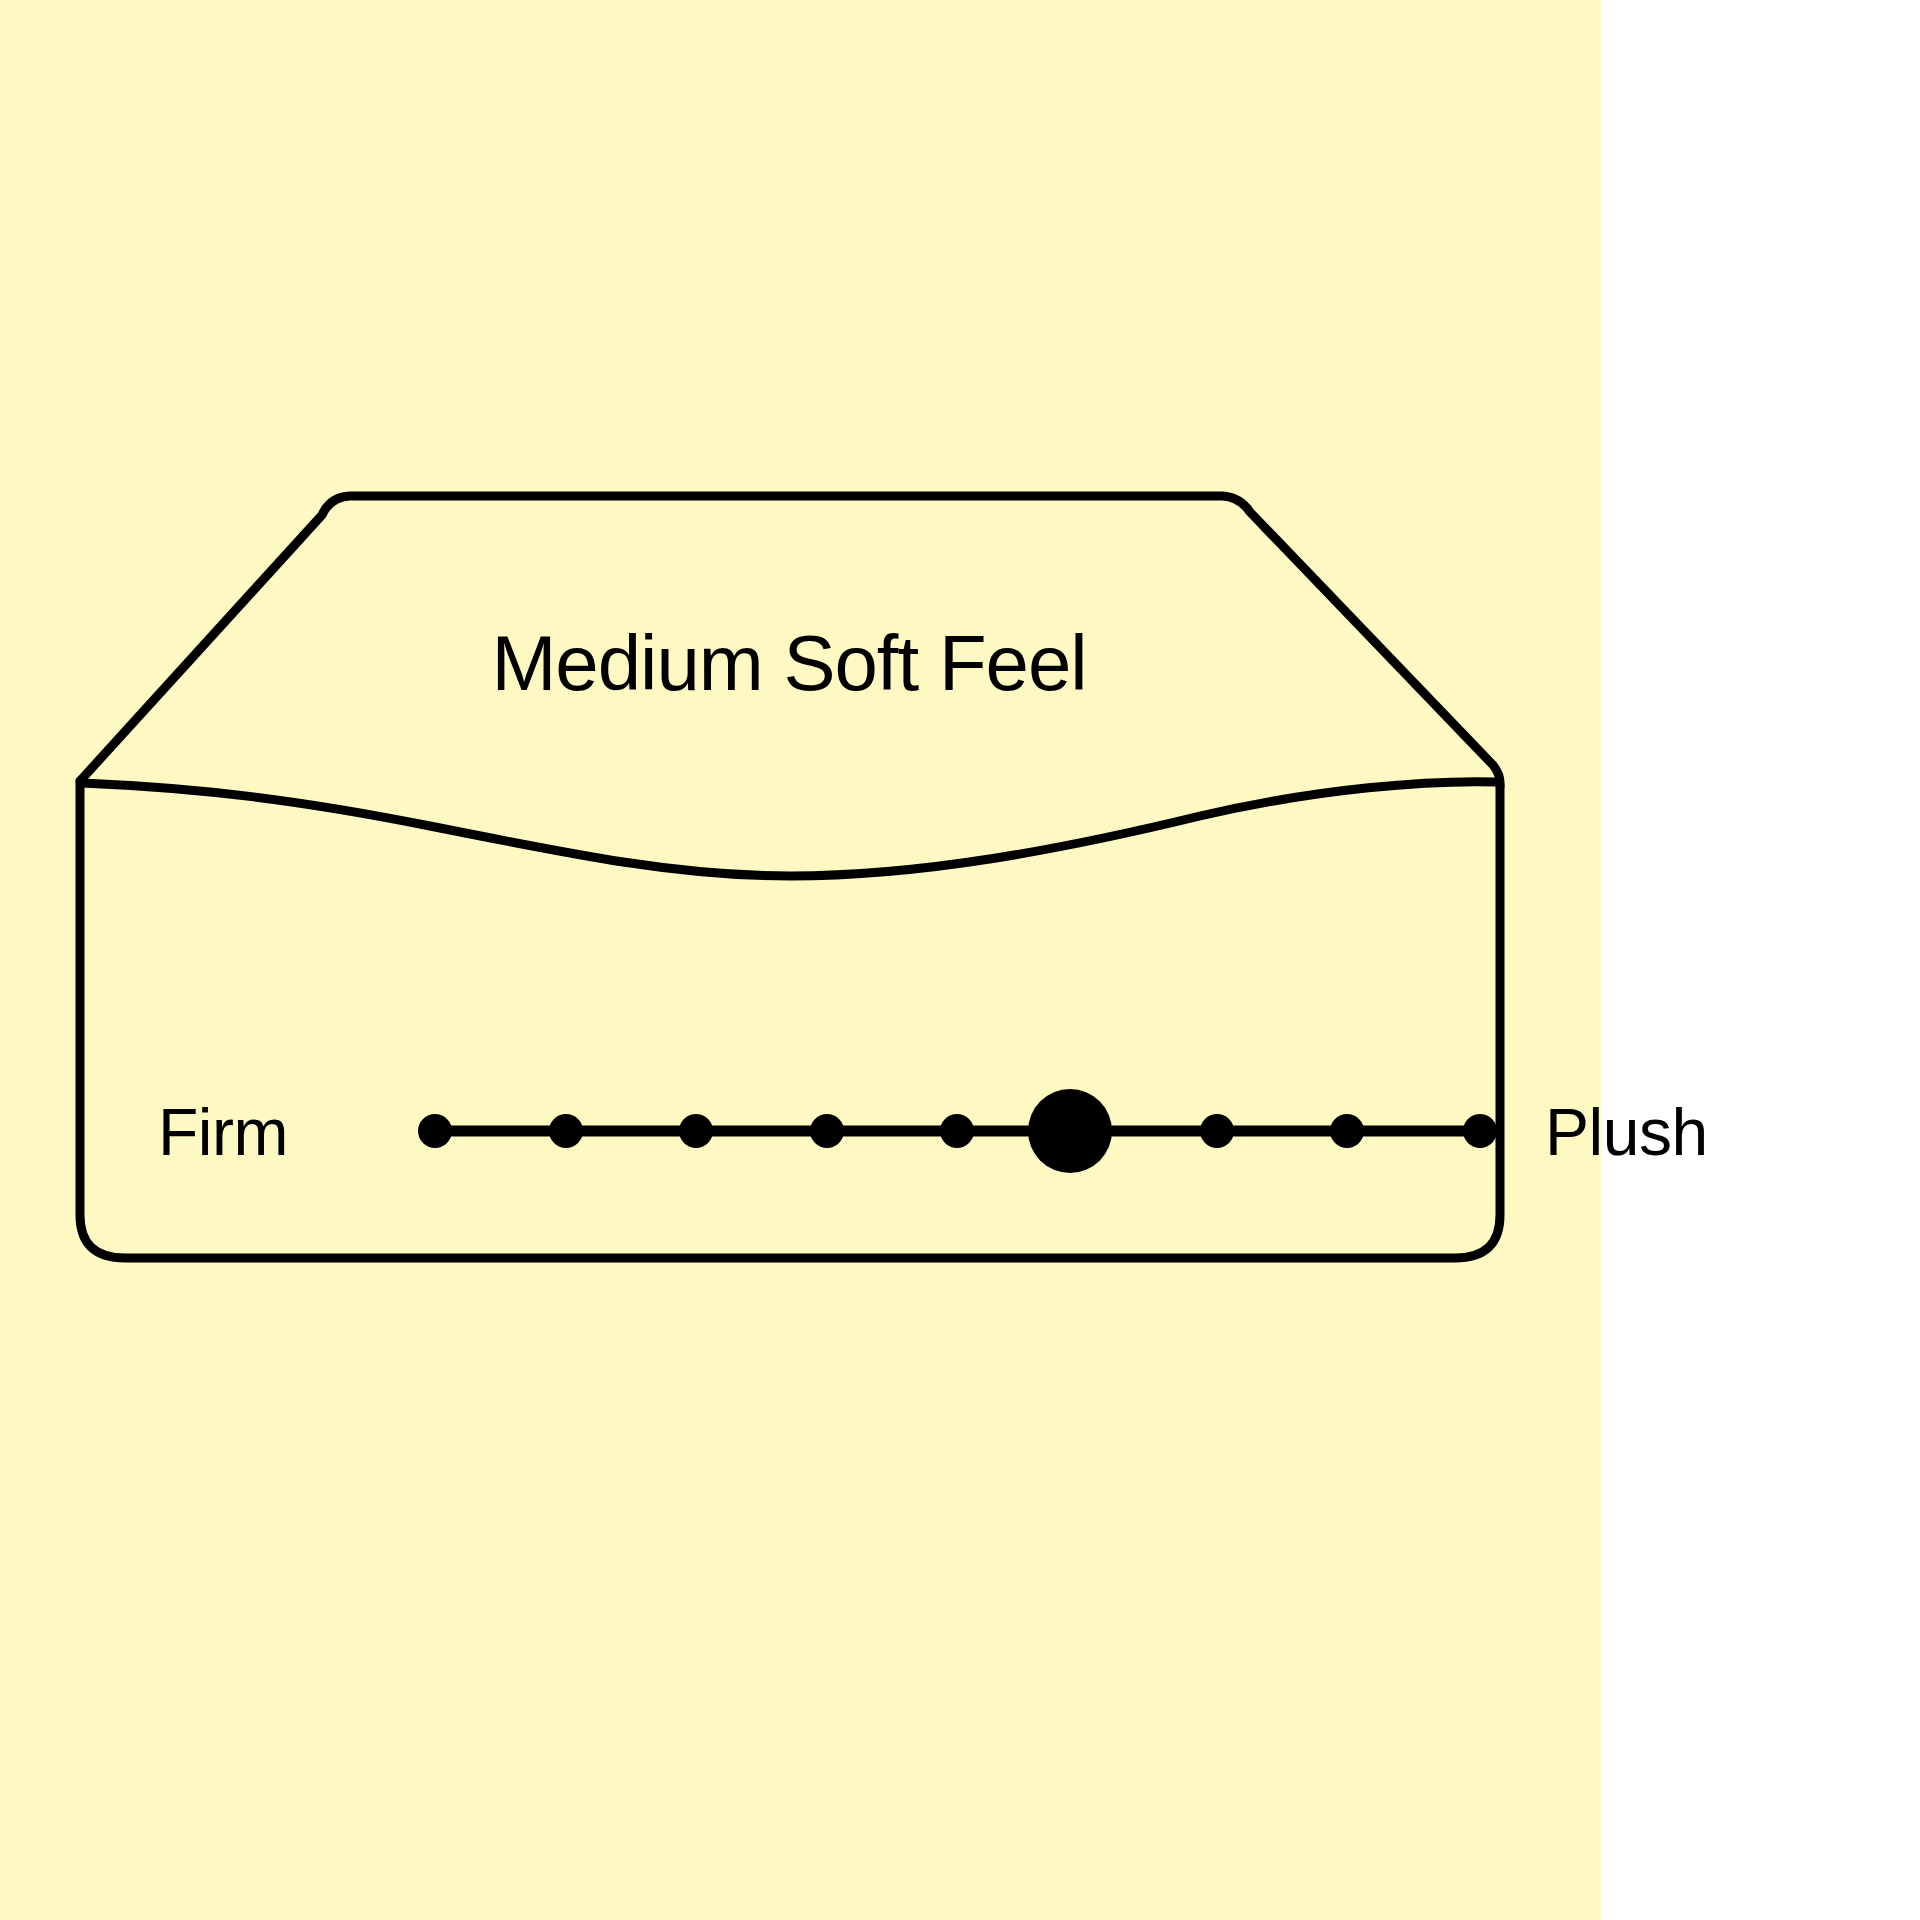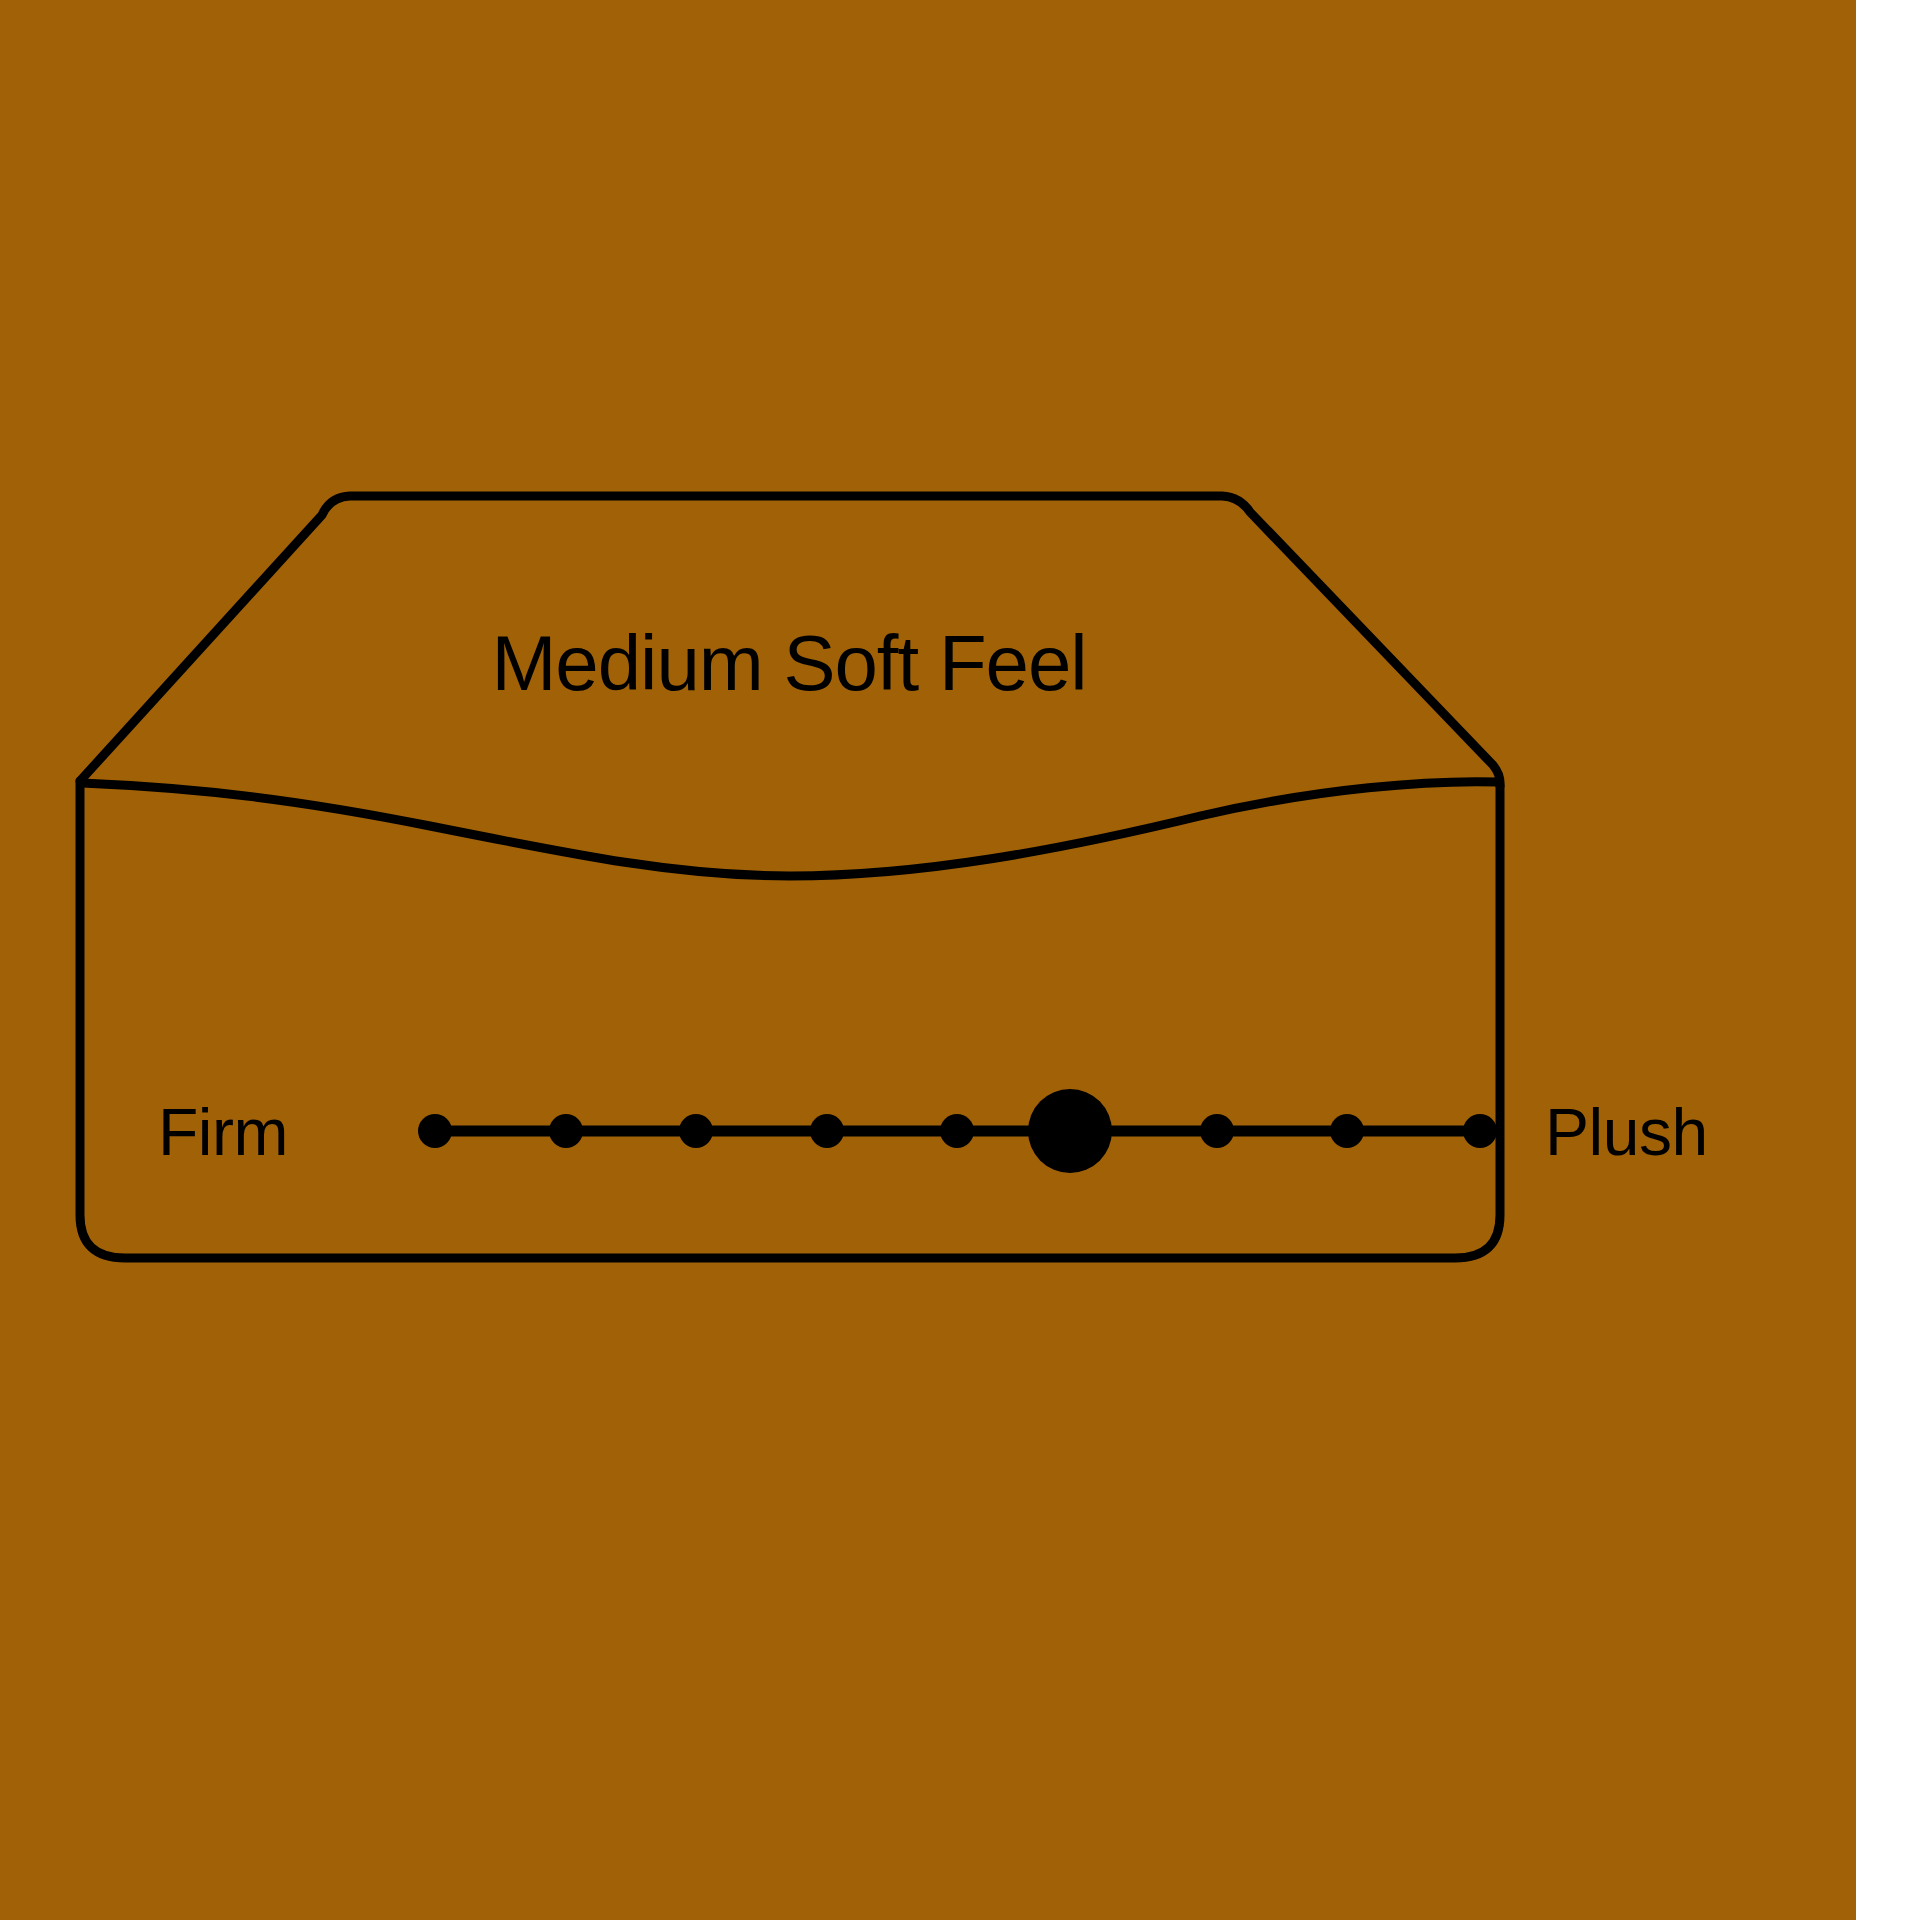--- a/index.html
+++ b/index.html
@@ -9,23 +9,23 @@
     background: #ffffff;
   }
   body {
     width: 1920px;
     height: 1920px;
     font-family: "Liberation Sans", sans-serif;
     overflow: hidden;
   }
   #stage {
     position: relative;
-    width: 1856px;
+    width: 1601px;
     height: 1920px;
-    background: #a16207;
+    background: #fef9c3;
   }
   #diagram {
     position: absolute;
     left: 0;
     top: 0;
     width: 1920px;
     height: 1920px;
     display: block;
   }
   .label-text {

